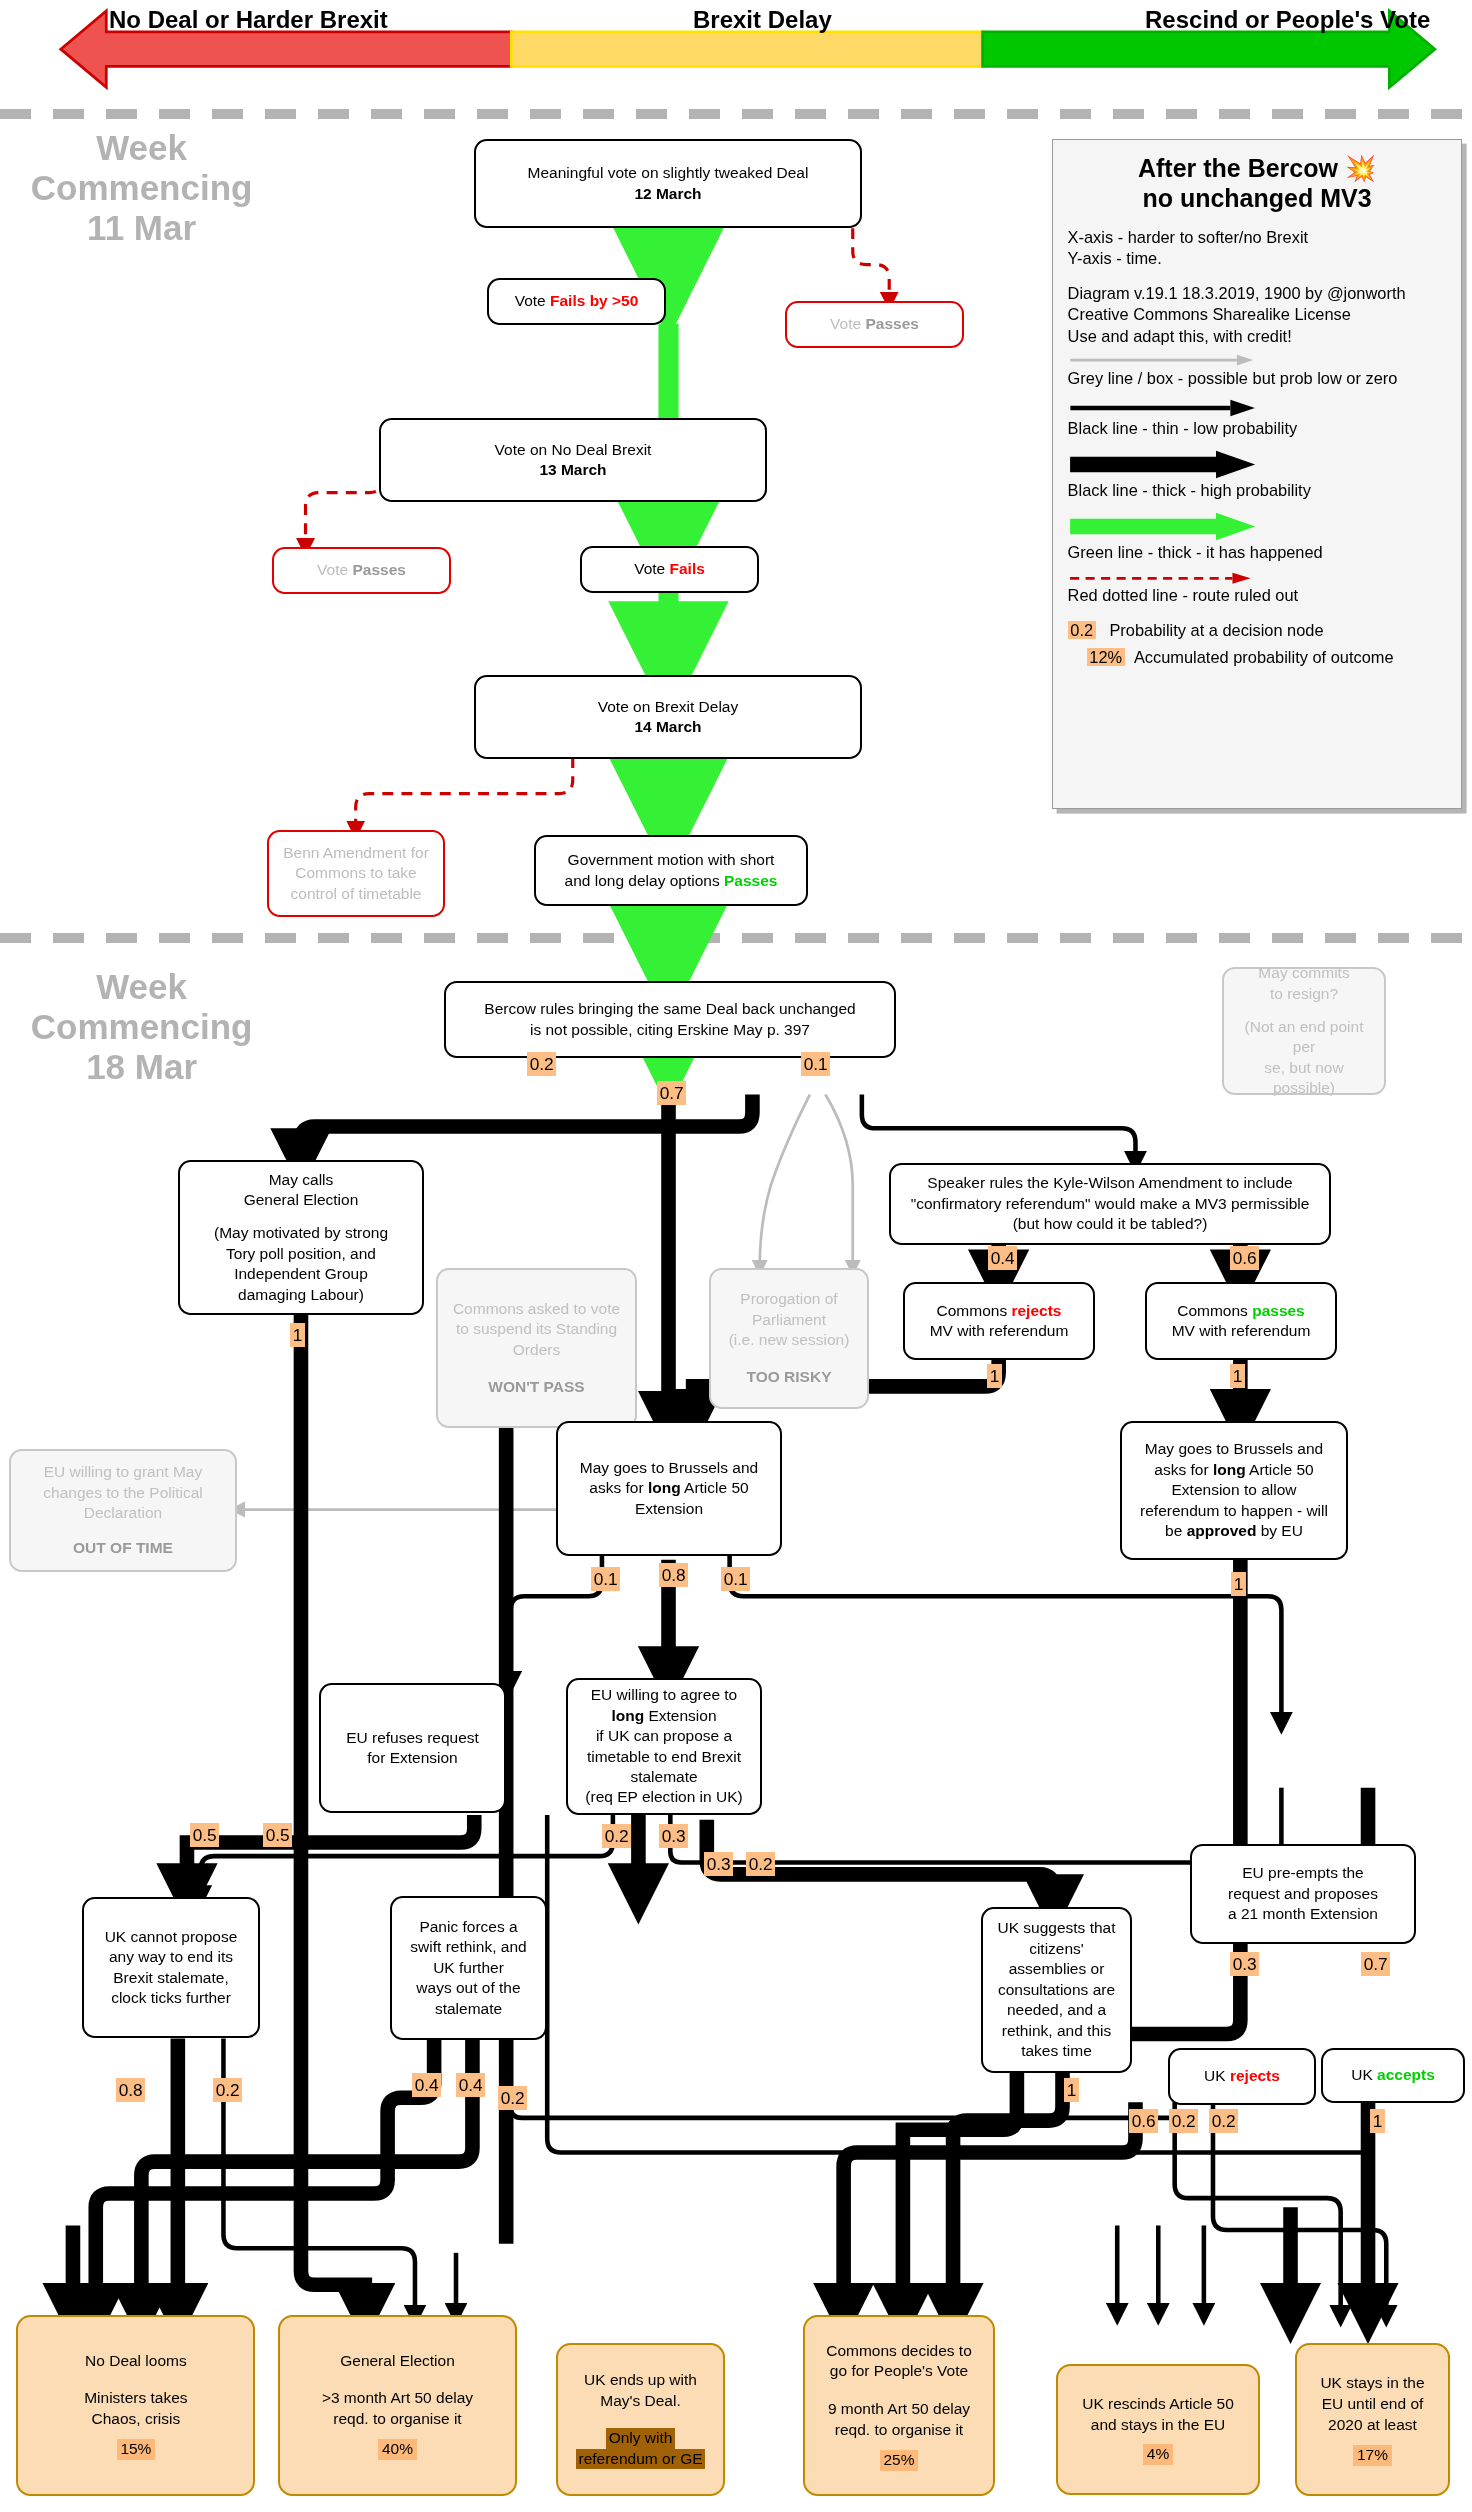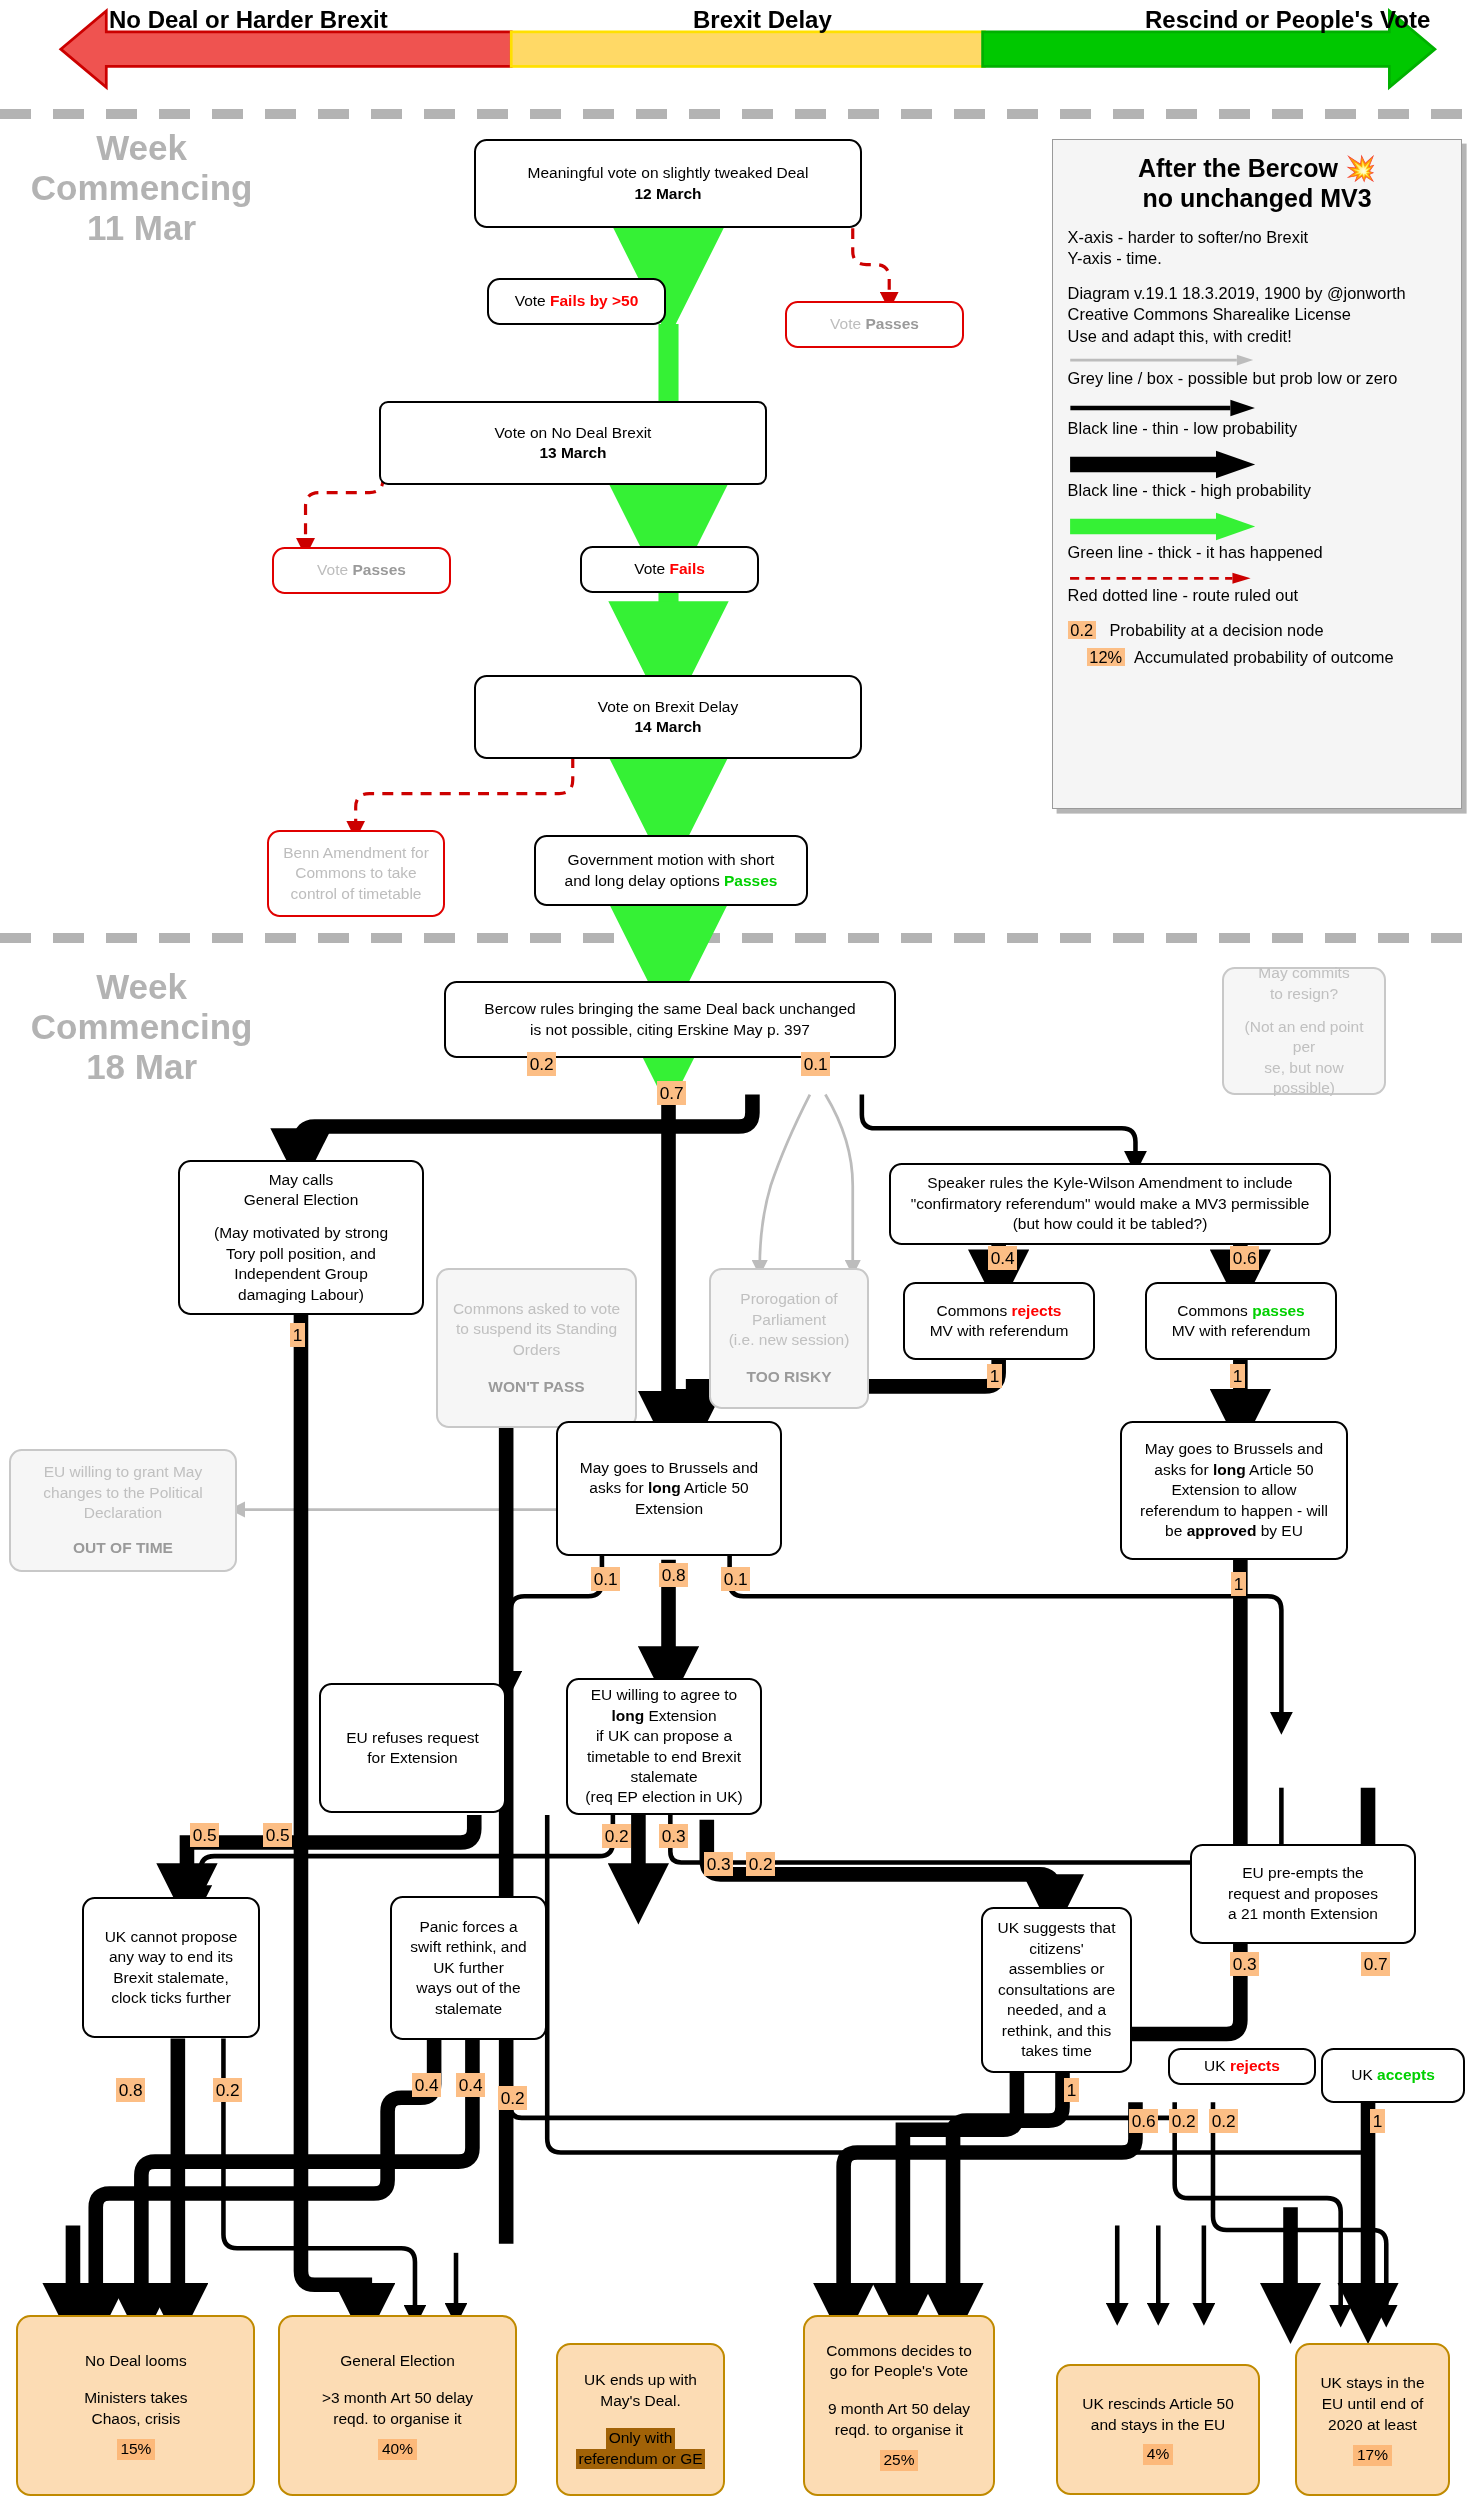--- a/index.html
+++ b/index.html
@@ -207,21 +207,21 @@
   </div>
 
   <div class="node" style="left:487px;top:278px;width:179px;height:47px;">
     <div><span>Vote </span><span class="r">Fails by &gt;50</span></div>
   </div>
 
   <div class="node redout" style="left:785px;top:301px;width:179px;height:47px;">
     <div><span>Vote </span><span class="greybold">Passes</span></div>
   </div>
 
-  <div class="node" style="left:379px;top:401px;width:388px;height:84px;border-radius:9px;">
+  <div class="node" style="left:379px;top:418px;width:388px;height:84px;">
     <div>
       <div>Vote on No Deal Brexit</div>
       <div style="font-weight:bold;">13 March</div>
     </div>
   </div>
 
   <div class="node" style="left:580px;top:546px;width:179px;height:47px;">
     <div><span>Vote </span><span class="r">Fails</span></div>
   </div>
 
@@ -400,21 +400,21 @@
   </div>
 
   <div class="node" style="left:1190px;top:1844px;width:226px;height:100px;">
     <div>
       <div>EU pre-empts the</div>
       <div>request and proposes</div>
       <div>a 21 month Extension</div>
     </div>
   </div>
 
-  <div class="node" style="left:1168px;top:2048px;width:148px;height:37px;">
+  <div class="node" style="left:1168px;top:2048px;width:148px;height:57px;">
     <div><span>UK </span><span class="r">rejects</span></div>
   </div>
 
   <div class="node" style="left:1321px;top:2048px;width:144px;height:55px;">
     <div><span>UK </span><span class="g">accepts</span></div>
   </div>
 
   <div class="outcome" style="left:16.4px;top:2315px;width:239px;height:181px;">
     <div>No Deal looms</div>
     <div style="height:16.4px;"></div>

